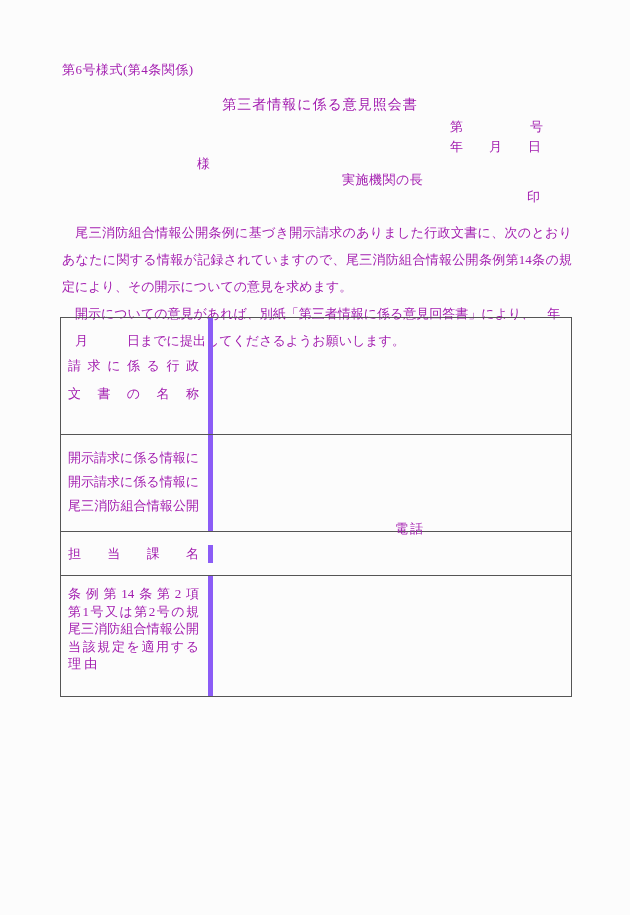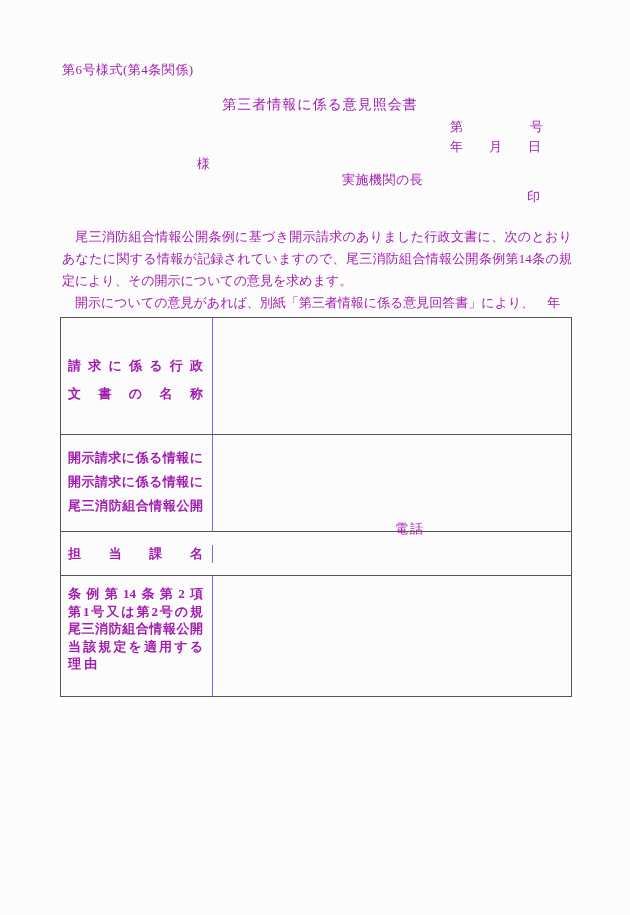--- a/index.html
+++ b/index.html
@@ -15,40 +15,39 @@
     overflow:hidden;
   }
   .abs { position:absolute; }
   .form-number { left:62px; top:61px; letter-spacing:0.5px; }
   .doc-title { left:5px; top:96px; width:630px; text-align:center; font-size:14px; letter-spacing:1px; }
   .doc-no-line { left:450px; top:118px; width:93px; display:flex; justify-content:space-between; }
   .date-line { left:450px; top:138px; width:91px; display:flex; justify-content:space-between; }
   .addressee { left:197px; top:155px; }
   .sender { left:342px; top:171px; letter-spacing:0.5px; }
   .seal { left:527px; top:188px; }
-  .body-text { left:62px; top:226px; width:510px; line-height:22px; }
+  .body-text { left:62px; top:219px; width:510px; line-height:27px; }
   .body-text .p { text-align:justify; text-justify:inter-character; }
   .body-text .line { white-space:pre; }
 
   .info-table {
     position:absolute; left:60px; top:317px;
     width:512px; height:380px;
     border:1px solid #555;
     display:flex; flex-direction:column;
     background:transparent;
   }
   .trow { display:flex; border-bottom:1px solid #555; }
   .trow.r1 { height:117px; }
   .trow.r2 { height:97px; }
   .trow.r3 { height:44px;align-items:center; }
   .trow.r4 { flex:1; border-bottom:none; }
   .tlabel {
-    width:152px; border-right:1px solid #8b5cf6;
+    width:152px; border-right:5px solid #8b5cf6;
     padding:0 9px 0 7px;
-    font-weight:bold;
   }
   .tvalue { flex:1; position:relative; }
   .jline { text-align:justify; text-align-last:justify; text-justify:inter-character; }
   .r1 .tlabel { padding-top:34px; line-height:28px; }
   .r2 .tlabel { padding-top:11px; line-height:24px; }
   .r3 .tlabel { display:flex; align-items:center; }
   .r3 .tlabel .jline { width:100%; }
   .r4 .tlabel { padding-top:9px; line-height:17.5px; }
   .r4 .tlabel .jline:last-child { text-align-last:left; }
   .phone-label { position:absolute; left:182px; bottom:16px; letter-spacing:2px; }
@@ -75,20 +74,21 @@
 
   <div class="abs addressee">様</div>
 
   <div class="abs sender">実施機関の長</div>
 
   <div class="abs seal">印</div>
 
   <div class="abs body-text">
     <div class="p">　尾三消防組合情報公開条例に基づき開示請求のありました行政文書に、次のとおりあなたに関する情報が記録されていますので、尾三消防組合情報公開条例第14条の規定により、その開示についての意見を求めます。</div>
     <div class="line">　開示についての意見があれば、別紙「第三者情報に係る意見回答書」により、　年</div>
+    <div class="line">　月　　　日までに提出してくださるようお願いします。</div>
   </div>
 
   <div class="info-table">
 
     <div class="trow r1">
       <div class="tlabel">
         <div class="jline">請 求 に 係 る 行 政</div>
         <div class="jline">文 書 の 名 称</div>
       </div>
       <div class="tvalue"></div>

